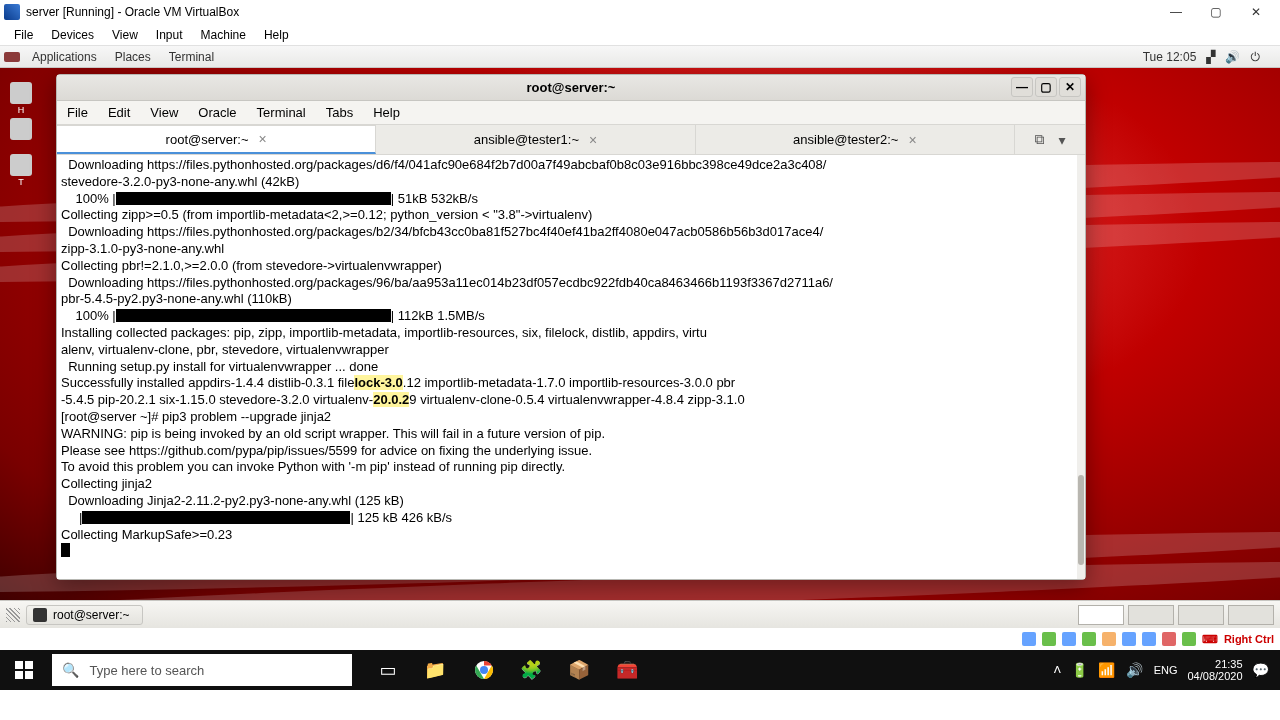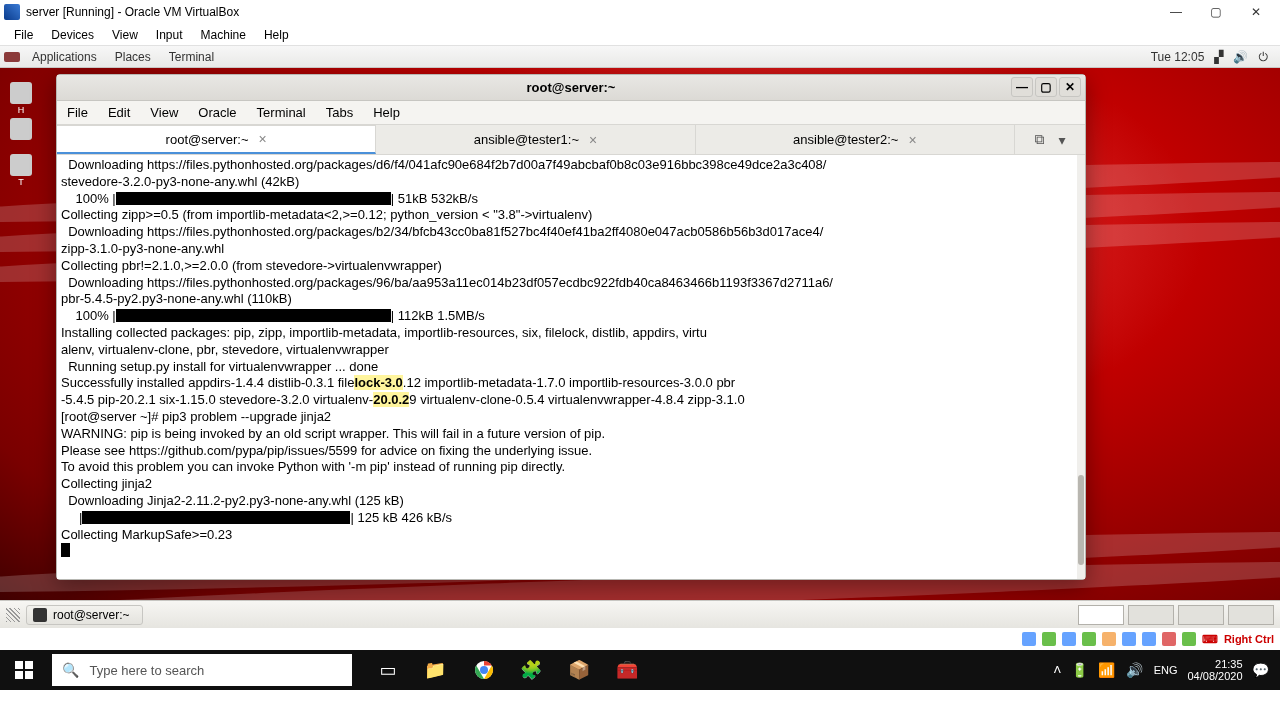--- a/index.html
+++ b/index.html
@@ -12,21 +12,21 @@
 .vbox-ctrl { width: 40px; height: 24px; display: flex; align-items: center; justify-content: center; font-size: 12px; color:#333; }
 .vbox-menubar { height: 22px; background: #fff; display: flex; align-items: center; padding: 0 6px; gap: 2px; border-bottom: 1px solid #e1e1e1; }
 .vbox-menubar span { font-size: 12px; padding: 2px 8px; }
 
 
 .guest { position: relative; height: 582px; background: #84cc16; }
 .gnome-topbar { height: 22px; background: linear-gradient(#f7f7f7,#e9e9e7); border-bottom: 1px solid #c8c7c4; display: flex; align-items: center; font-size: 12px; color:#333; }
 .gnome-topbar .left { display:flex; align-items:center; gap:2px; padding-left:4px; }
 .gnome-topbar .left span { padding:2px 8px; }
 .gnome-topbar .left .app-icon { width:10px;height:10px;background:#8b3a3a;border-radius:2px; margin-right:2px; }
-.gnome-topbar .right { margin-left:auto; display:flex; align-items:center; gap:10px; padding-right:12px; }
+.gnome-topbar .right { margin-left:auto; display:flex; align-items:center; gap:10px; padding-right:20px; }
 .gnome-topbar .ind { font-size:12px; color:#333; }
 .guest-desktop { position:absolute; top:22px; left:0; right:0; bottom:0;
   background: radial-gradient(ellipse at 60% 30%, #ff5050, #c00000 40%, #7a0000 80%, #300 100%);
   overflow:hidden;
 }
 .wave { position:absolute; left:-10%; right:-10%; height:28px; background:rgba(255,255,255,.18); border-radius:50%;
   transform: skewY(-2deg); }
 .w1{top:110px}.w2{top:140px}.w3{top:170px}.w4{top:480px}.w5{top:510px}
 .desk-icon { position:absolute; left:6px; width:30px; height:36px; text-align:center; font-size:9px; color:#fff;}
 .di1{top:14px}.di2{top:50px}.di3{top:86px}

